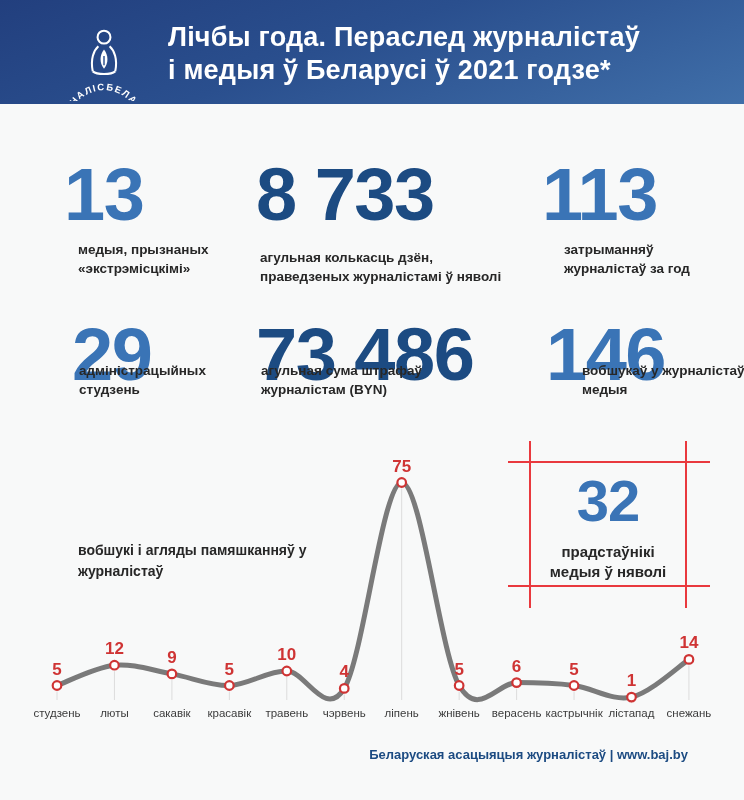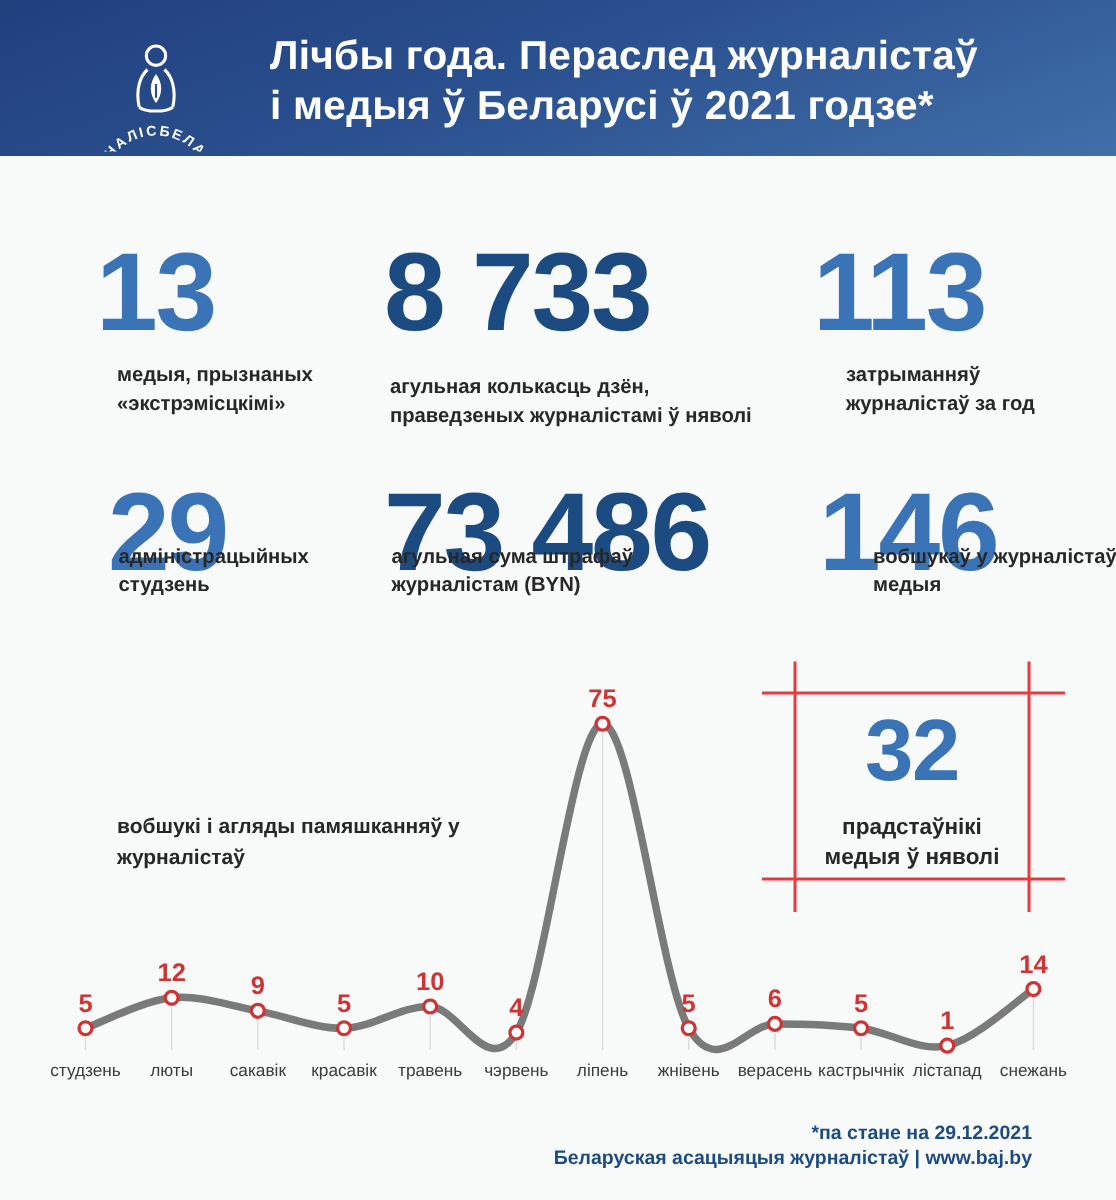--- a/index.html
+++ b/index.html
@@ -3,21 +3,21 @@
 <meta charset="utf-8">
 <style>
   html,body{margin:0;padding:0;}
   body{font-family:"Liberation Sans", sans-serif; background:#e9e9e9;}
   .stage{position:relative;width:744px;height:800px;margin:0 auto;overflow:hidden;
          background:var(--background,#f8f9f9);}
   
   .header{position:absolute;left:0;top:0;width:744px;height:104px;
           background:linear-gradient(160deg,var(--header-top,#223f7e) 0%,#2a4f8e 45%,var(--header-bottom,#406fa9) 100%);}
   .logo{position:absolute;left:57px;top:7px;width:94px;height:94px;}
-  .title{position:absolute;left:180px;top:21px;color:#fff;font-weight:bold;
+  .title{position:absolute;left:168px;top:21px;color:#fff;font-weight:bold;
          font-size:27px;line-height:33px;letter-spacing:.2px;white-space:nowrap;}
   
   .num{position:absolute;font-weight:bold;font-size:74px;line-height:70px;letter-spacing:-1.5px;white-space:nowrap;}
   .num.light{color:var(--accent-light,#3a74b6);}
   .num.dark{color:var(--accent-dark,#1c4b82);}
   .cap{position:absolute;font-size:13.5px;line-height:19px;font-weight:bold;color:var(--text-dark,#272727);}
   .n1{left:64px;top:160px;}   .c1{left:78px;top:240px;width:185px;}
   .n2{left:256px;top:160px;}  .c2{left:260px;top:248px;width:265px;}
   .n3{left:542px;top:160px;}  .c3{left:564px;top:240px;width:175px;}
   .n4{left:72px;top:320px;}   .c4{left:79px;top:361px;width:170px;}
@@ -144,17 +144,16 @@
       <text x="574.0500000000001" y="277" text-anchor="middle" font-size="11.5" fill="#3b3b3b">кастрычнік</text>
       <circle cx="631.5" cy="257.1" r="4.3" fill="#ffffff" stroke="#cf3434" stroke-width="2.2"></circle>
       <text x="631.5" y="246.10000000000002" text-anchor="middle" font-size="17" font-weight="bold" fill="#cf3434">1</text>
       <text x="631.5" y="277" text-anchor="middle" font-size="11.5" fill="#3b3b3b">лістапад</text>
       <circle cx="688.95" cy="219.4" r="4.3" fill="#ffffff" stroke="#cf3434" stroke-width="2.2"></circle>
       <text x="688.95" y="208.4" text-anchor="middle" font-size="17" font-weight="bold" fill="#cf3434">14</text>
       <text x="688.95" y="277" text-anchor="middle" font-size="11.5" fill="#3b3b3b">снежань</text>
     </svg>
 
   <div class="footer">
-    <div>*па стане на 29.12.2021</div>
     <div>Беларуская асацыяцыя журналістаў | www.baj.by</div>
   </div>
 
 </div>
 
 </body></html>

